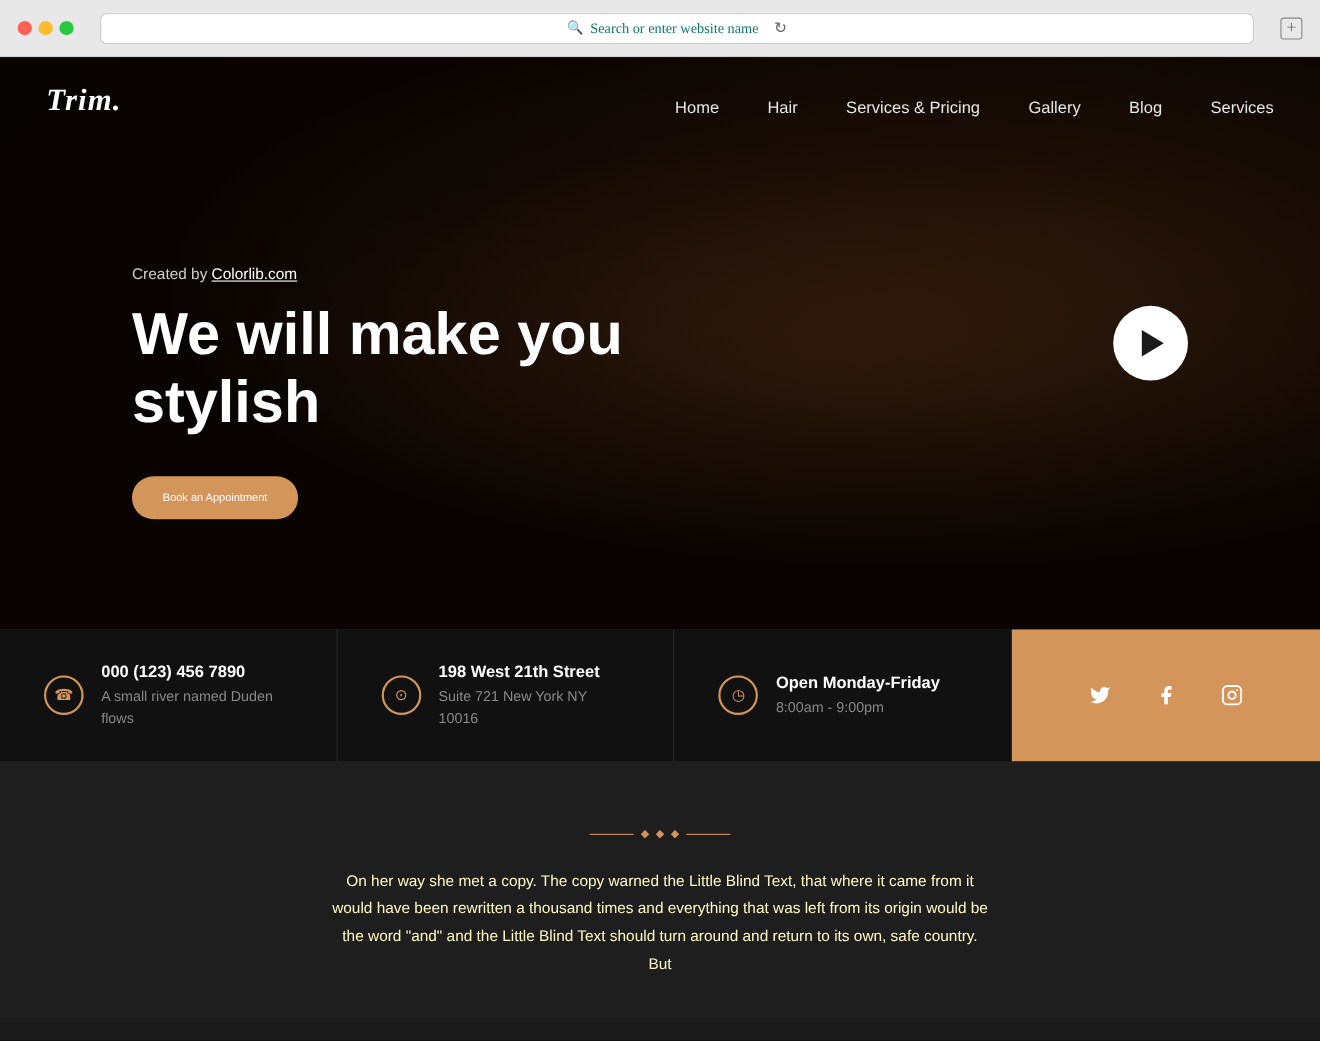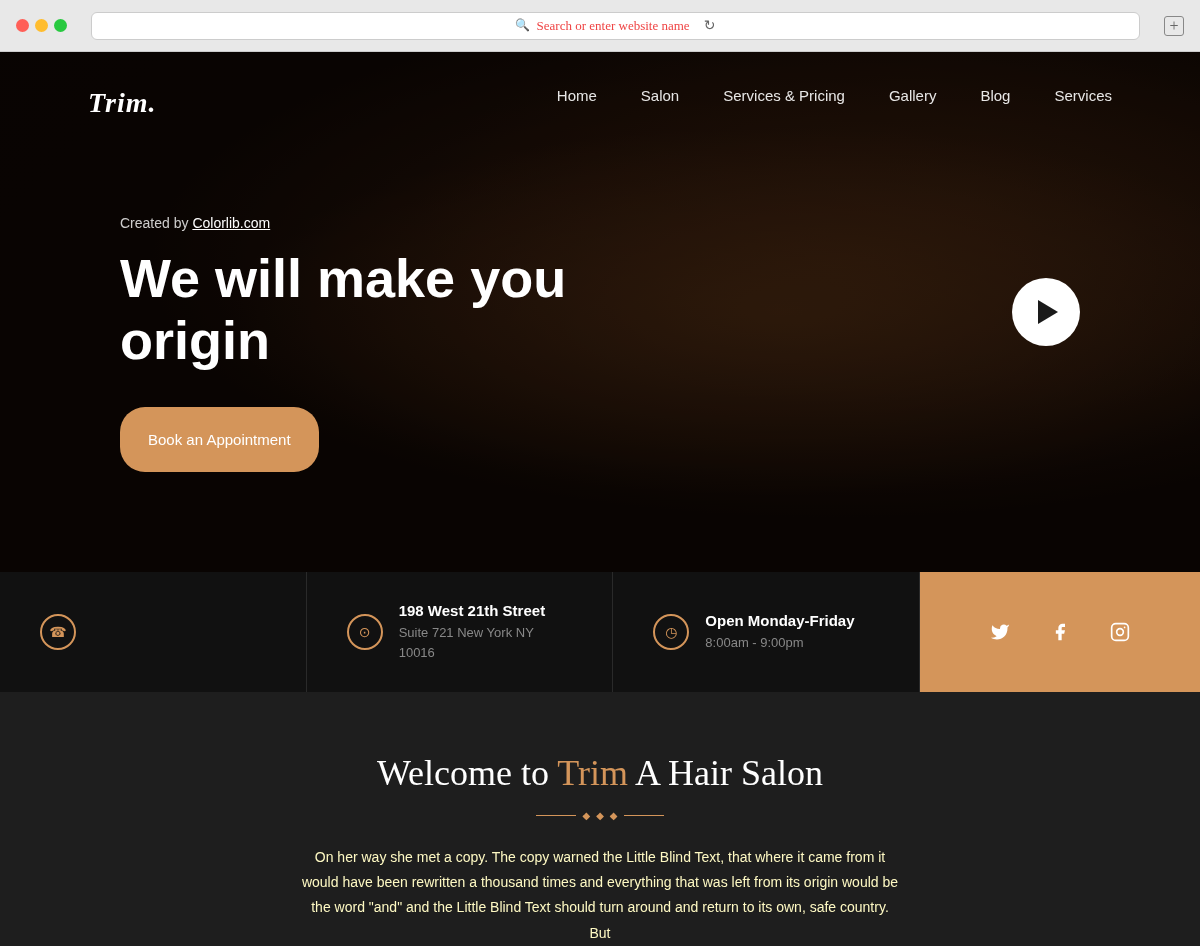--- a/index.html
+++ b/index.html
@@ -69,25 +69,24 @@
         radial-gradient(ellipse at 65% 50%, rgba(120,70,30,0.6) 0%, transparent 50%),
         radial-gradient(ellipse at 80% 30%, rgba(90,50,20,0.4) 0%, transparent 40%);
     }
     .hero-overlay { position: absolute; inset: 0; background: rgba(0,0,0,0.55); }
 
     
     .navbar {
       position: absolute;
       top: 0; left: 0; right: 0;
       display: flex;
-      align-items: flex-start;
+      align-items: flex-end;
       justify-content: space-between;
-      padding: 24px 88px;
+      padding: 24px 42px;
       z-index: 10;
-      margin-top: 11px;
     }
     .logo {
       font-family: 'Georgia', serif;
       font-size: 28px;
       color: white;
       font-style: italic;
       font-weight: bold;
       letter-spacing: 1px;
     }
     .nav-links {
@@ -124,23 +123,23 @@
       font-family: Liberation Sans, sans-serif;
       font-weight: bold;
       line-height: 1.15;
       margin-bottom: 36px;
       max-width: 480px;
     }
     .book-btn {
       background: #d4955a;
       color: white;
       border: none;
-      padding: 24px 28px;
+      padding: 14px 28px;
       border-radius: 25px;
-      font-size: 15px;
+      font-size: 10px;
       font-family: 'Arial', sans-serif;
       cursor: pointer;
       font-weight: 500;
     }
 
     
     .play-btn {
       position: absolute;
       right: 120px;
       top: 50%;
@@ -258,64 +257,68 @@
 <body>
 
 <div class="browser-chrome">
   <div class="traffic-lights">
     <div class="tl tl-red"></div>
     <div class="tl tl-yellow"></div>
     <div class="tl tl-green"></div>
   </div>
   <div class="address-bar">
     <span class="search-icon-small">🔍</span>
-    <span style="font-size:13px;color:#ef4444;">Search or enter website name</span>
+    <span style="font-size:13px;color:#0f766e;">Search or enter website name</span>
     <span class="reload-btn">↻</span>
   </div>
   <div class="new-tab-btn">+</div>
 </div>
 
 <div class="website">
 
   <div class="hero">
     <div class="hero-bg"></div>
     <div class="hero-image-sim"></div>
     <div class="hero-overlay"></div>
 
     <nav class="navbar">
       <div class="logo">Trim.</div>
       <ul class="nav-links">
         <li><a href="#">Home</a></li>
-        <li><a href="#">Salon</a></li>
+        <li><a href="#">Hair</a></li>
         <li><a href="#">Services &amp; Pricing</a></li>
         <li><a href="#">Gallery</a></li>
         <li><a href="#">Blog</a></li>
         <li><a href="#">Services</a></li>
       </ul>
     </nav>
 
     <div class="hero-content">
       <p class="created-by">
         <span>Created by </span><a href="#">Colorlib.com</a>
       </p>
       <h1 class="hero-title">
         <span>We will make you</span><br>
-        <span>origin</span>
+        <span>stylish</span>
       </h1>
       <button class="book-btn">Book an Appointment</button>
     </div>
 
     <div class="play-btn">
       <div class="play-triangle"></div>
     </div>
   </div>
 
   <div class="info-bar">
     <div class="info-section">
       <div class="info-icon">☎</div>
+      <div class="info-text">
+        <h3>000 (123) 456 7890</h3>
+        <p>A small river named Duden flows</p>
+      </div>
     </div>
     <div class="info-section">
       <div class="info-icon">⊙</div>
       <div class="info-text">
         <h3>198 West 21th Street</h3>
         <p>Suite 721 New York NY 10016</p>
       </div>
     </div>
     <div class="info-section">
       <div class="info-icon">◷</div>
@@ -339,23 +342,20 @@
         <svg width="20" height="20" viewBox="0 0 24 24" fill="none" stroke="white" stroke-width="2">
           <rect x="2" y="2" width="20" height="20" rx="5" ry="5"></rect>
           <circle cx="12" cy="12" r="4"></circle>
           <circle cx="17.5" cy="6.5" r="1" fill="white" stroke="none"></circle>
         </svg>
       </div>
     </div>
   </div>
 
   <div class="welcome-section">
-    <h2 class="welcome-title">
-      <span>Welcome to </span><span class="accent">Trim</span><span> A Hair Salon</span>
-    </h2>
     <div class="divider-ornament">
       <div class="divider-line"></div>
       <span class="diamond">◆</span>
       <span class="diamond">◆</span>
       <span class="diamond">◆</span>
       <div class="divider-line"></div>
     </div>
     <p class="welcome-text">On her way she met a copy. The copy warned the Little Blind Text, that where it came from it would have been rewritten a thousand times and everything that was left from its origin would be the word "and" and the Little Blind Text should turn around and return to its own, safe country. But</p>
   </div>
 

